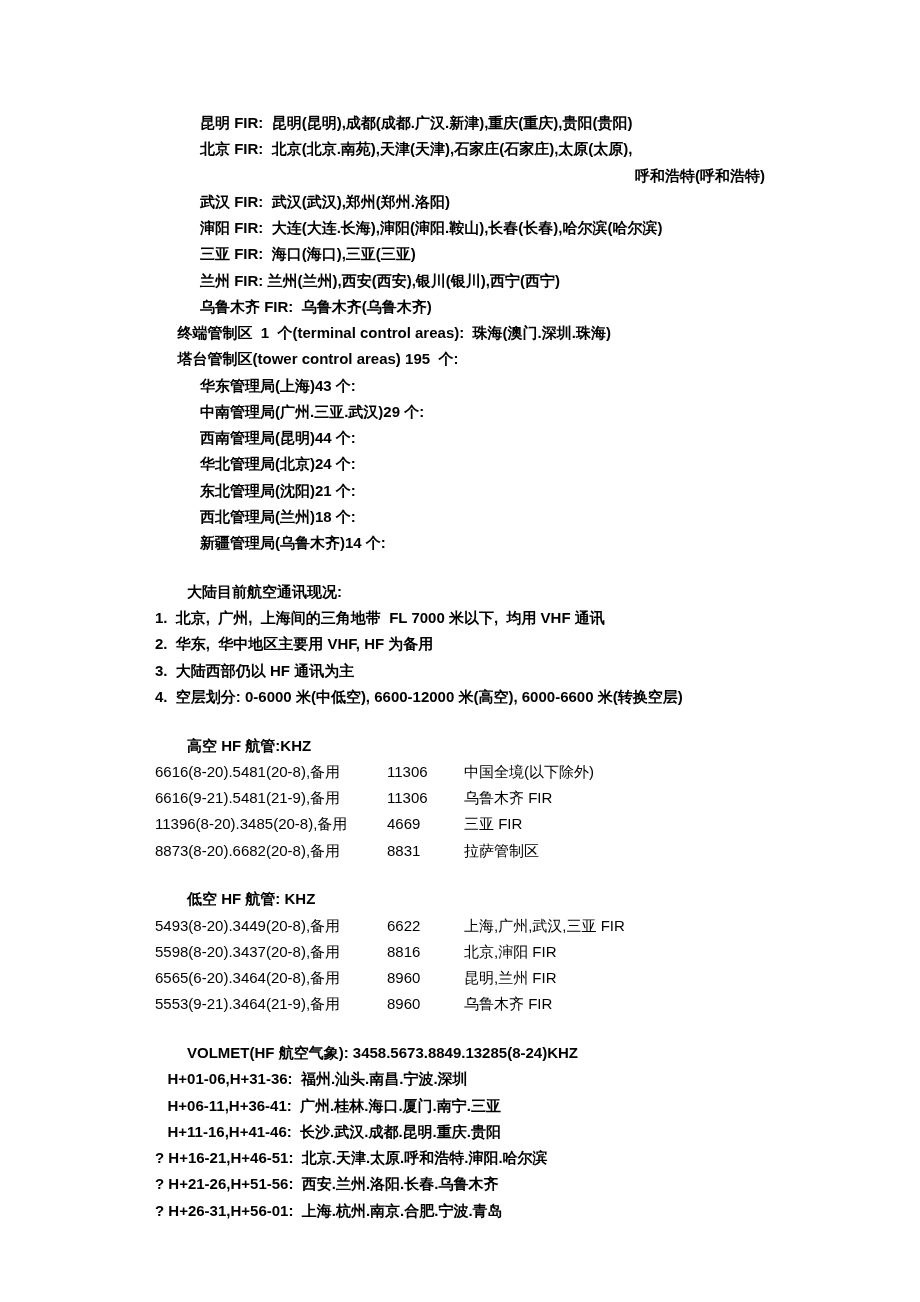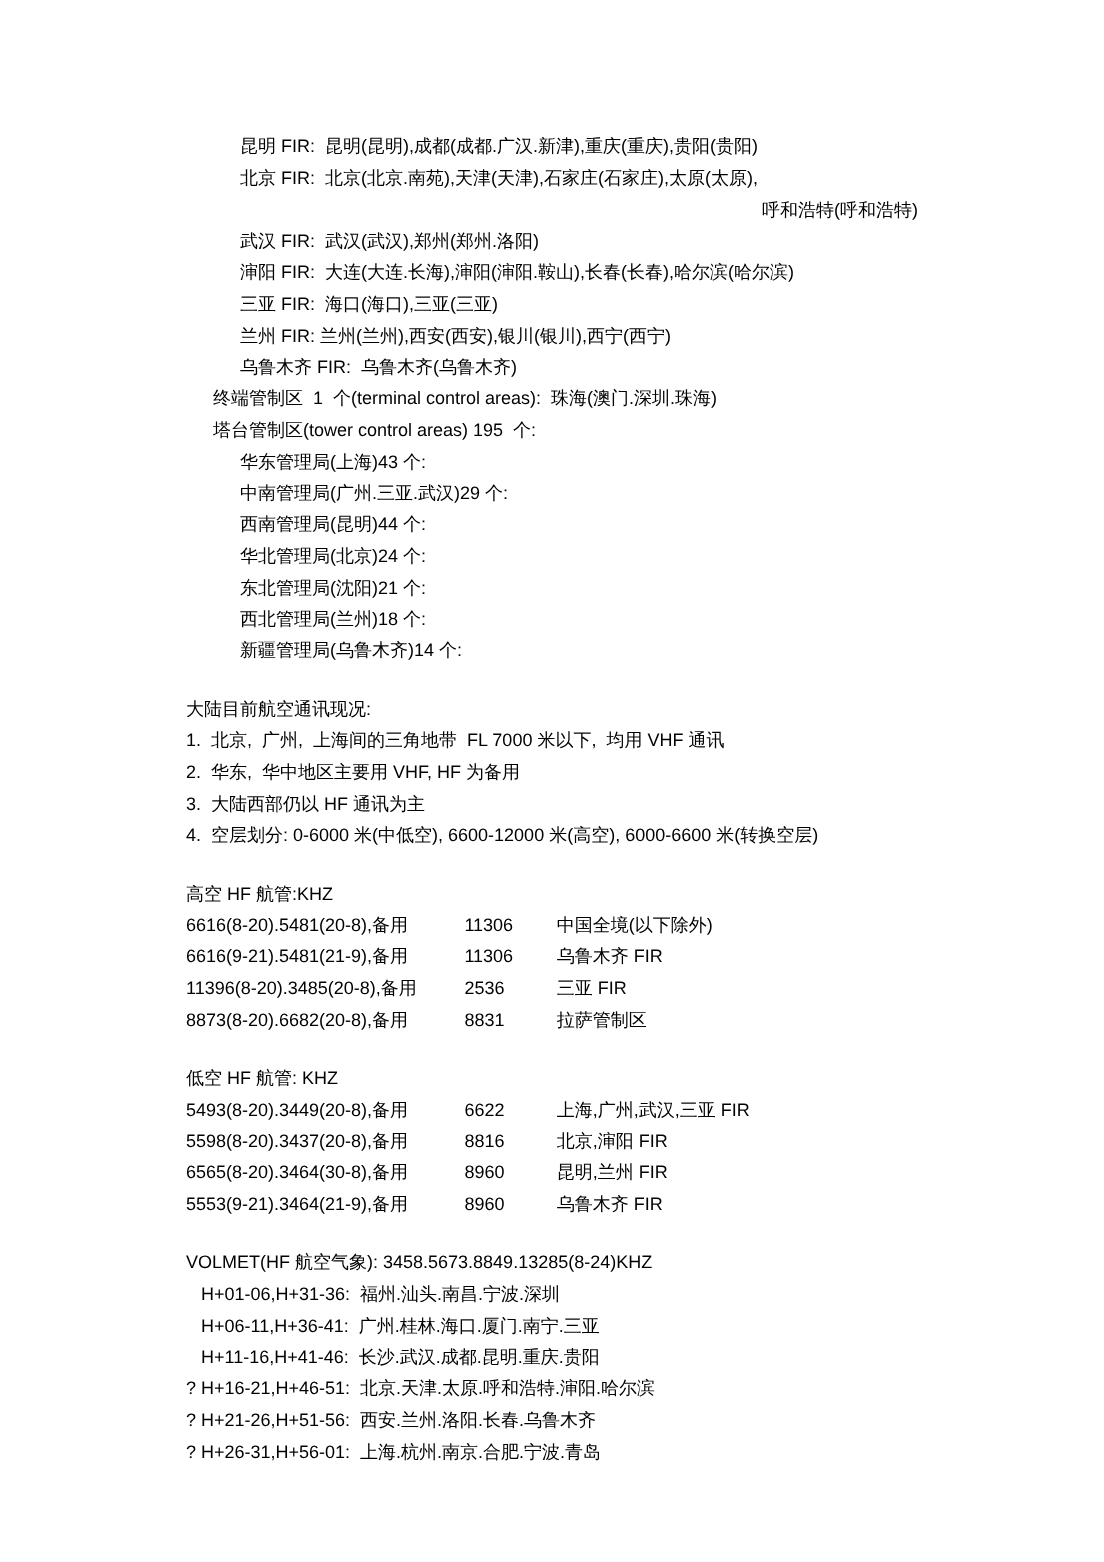--- a/index.html
+++ b/index.html
@@ -6,25 +6,25 @@
       font-family: "Microsoft YaHei", "SimSun", sans-serif;
       font-size: 15px;
       line-height: 1.75;
       color: #000;
       background: #fff;
       margin: 0;
       padding: 110px 155px 110px 155px;
       width: 920px;
       box-sizing: border-box;
     }
-    .line { white-space: pre-wrap; }
+    .line { white-space: pre-wrap; font-weight: bold; }
     .indent1 { padding-left: 1.5em; }
     .indent2 { padding-left: 3em; }
     .indent3 { padding-left: 6.5em; text-align: right; }
-    .section-gap { margin-top: 1.5em; }
+    .section-gap { margin-top: 1.5em; margin-left: 32px; }
     .freq-row { display: flex; }
     .freq-col1 { width: 220px; padding-right: 12px; }
     .freq-col2 { width: 48px; text-align: left; padding-right: 16px; }
     .freq-col3 { flex: 1; margin-left: 13px; }
   </style>
 </head>
 <body>
 
 <div>
 
@@ -59,42 +59,42 @@
     <div class="freq-col2">11306</div>
     <div class="freq-col3">中国全境(以下除外)</div>
   </div>
   <div class="freq-row">
     <div class="freq-col1">6616(9-21).5481(21-9),备用</div>
     <div class="freq-col2">11306</div>
     <div class="freq-col3">乌鲁木齐 FIR</div>
   </div>
   <div class="freq-row">
     <div class="freq-col1">11396(8-20).3485(20-8),备用</div>
-    <div class="freq-col2">2536</div>
+    <div class="freq-col2">4669</div>
     <div class="freq-col3">三亚 FIR</div>
   </div>
   <div class="freq-row">
     <div class="freq-col1">8873(8-20).6682(20-8),备用</div>
     <div class="freq-col2">8831</div>
     <div class="freq-col3">拉萨管制区</div>
   </div>
 
   <div class="section-gap line">低空 HF 航管: KHZ</div>
   <div class="freq-row">
     <div class="freq-col1">5493(8-20).3449(20-8),备用</div>
     <div class="freq-col2">6622</div>
     <div class="freq-col3">上海,广州,武汉,三亚 FIR</div>
   </div>
   <div class="freq-row">
     <div class="freq-col1">5598(8-20).3437(20-8),备用</div>
     <div class="freq-col2">8816</div>
     <div class="freq-col3">北京,渖阳 FIR</div>
   </div>
   <div class="freq-row">
-    <div class="freq-col1">6565(8-20).3464(30-8),备用</div>
+    <div class="freq-col1">6565(6-20).3464(20-8),备用</div>
     <div class="freq-col2">8960</div>
     <div class="freq-col3">昆明,兰州 FIR</div>
   </div>
   <div class="freq-row">
     <div class="freq-col1">5553(9-21).3464(21-9),备用</div>
     <div class="freq-col2">8960</div>
     <div class="freq-col3">乌鲁木齐 FIR</div>
   </div>
 
   <div class="section-gap line">VOLMET(HF 航空气象): 3458.5673.8849.13285(8-24)KHZ</div>

